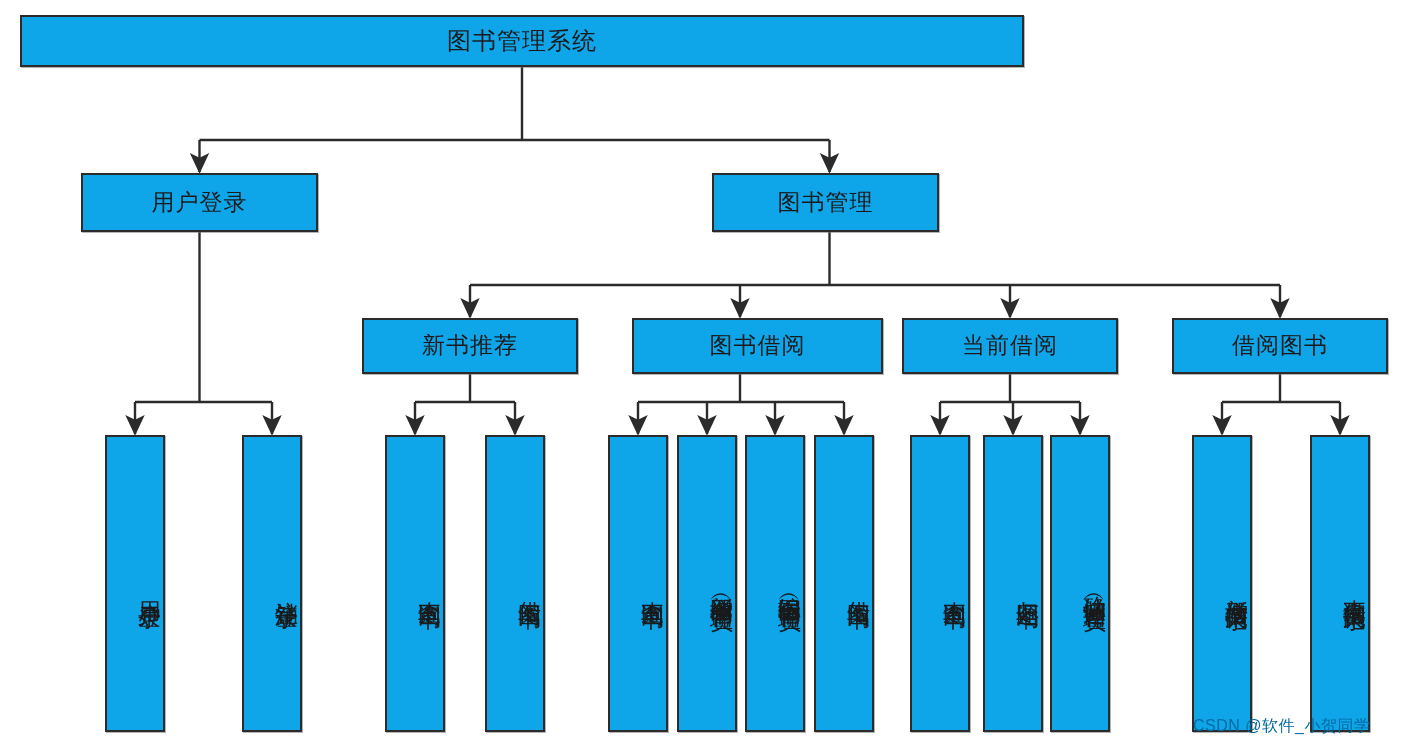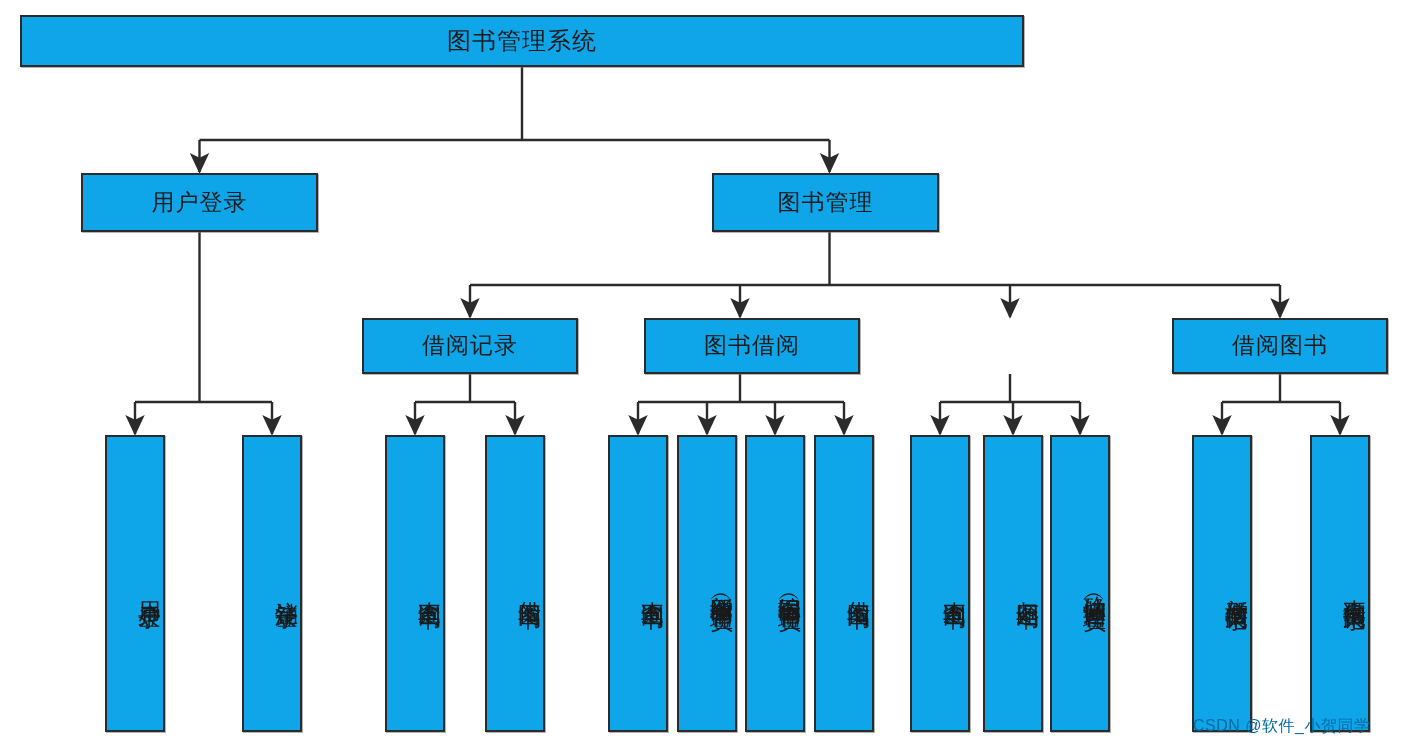--- a/index.html
+++ b/index.html
@@ -119,22 +119,23 @@
         <path d="M 1222 402 L 1222 434" marker-end="url(#arrow)"></path>
         <path d="M 1340 402 L 1340 434" marker-end="url(#arrow)"></path>
       </g>
   </svg>
 
   <div class="node horiz title" style="left: 20px; top: 15px; width: 1004px; height: 52px;">图书管理系统</div>
 
   <div class="node horiz" style="left: 81px; top: 173px; width: 237px; height: 59px;">用户登录</div>
   <div class="node horiz" style="left: 712px; top: 173px; width: 227px; height: 59px;">图书管理</div>
 
-  <div class="node horiz" style="left: 362px; top: 318px; width: 216px; height: 56px;">借阅记录</div>
-  <div class="node horiz" style="left: 632px; top: 318px; width: 216px; height: 56px; margin-left: 12px;">图书借阅</div>
+  <div class="node horiz" style="left: 362px; top: 318px; width: 216px; height: 56px;">新书推荐</div>
+  <div class="node horiz" style="left: 632px; top: 318px; width: 251px; height: 56px;">图书借阅</div>
+  <div class="node horiz" style="left: 902px; top: 318px; width: 216px; height: 56px;">当前借阅</div>
   <div class="node horiz" style="left: 1172px; top: 318px; width: 216px; height: 56px;">借阅图书</div>
 
   <div class="node vert" style="left: 105px; top: 435px; width: 60px; height: 297px;">
       <span class="vtext">用户登录</span>
     </div>
   <div class="node vert" style="left: 242px; top: 435px; width: 60px; height: 297px;">
       <span class="vtext">注销登录</span>
     </div>
 
   <div class="node vert" style="left: 385px; top: 435px; width: 60px; height: 297px;">

